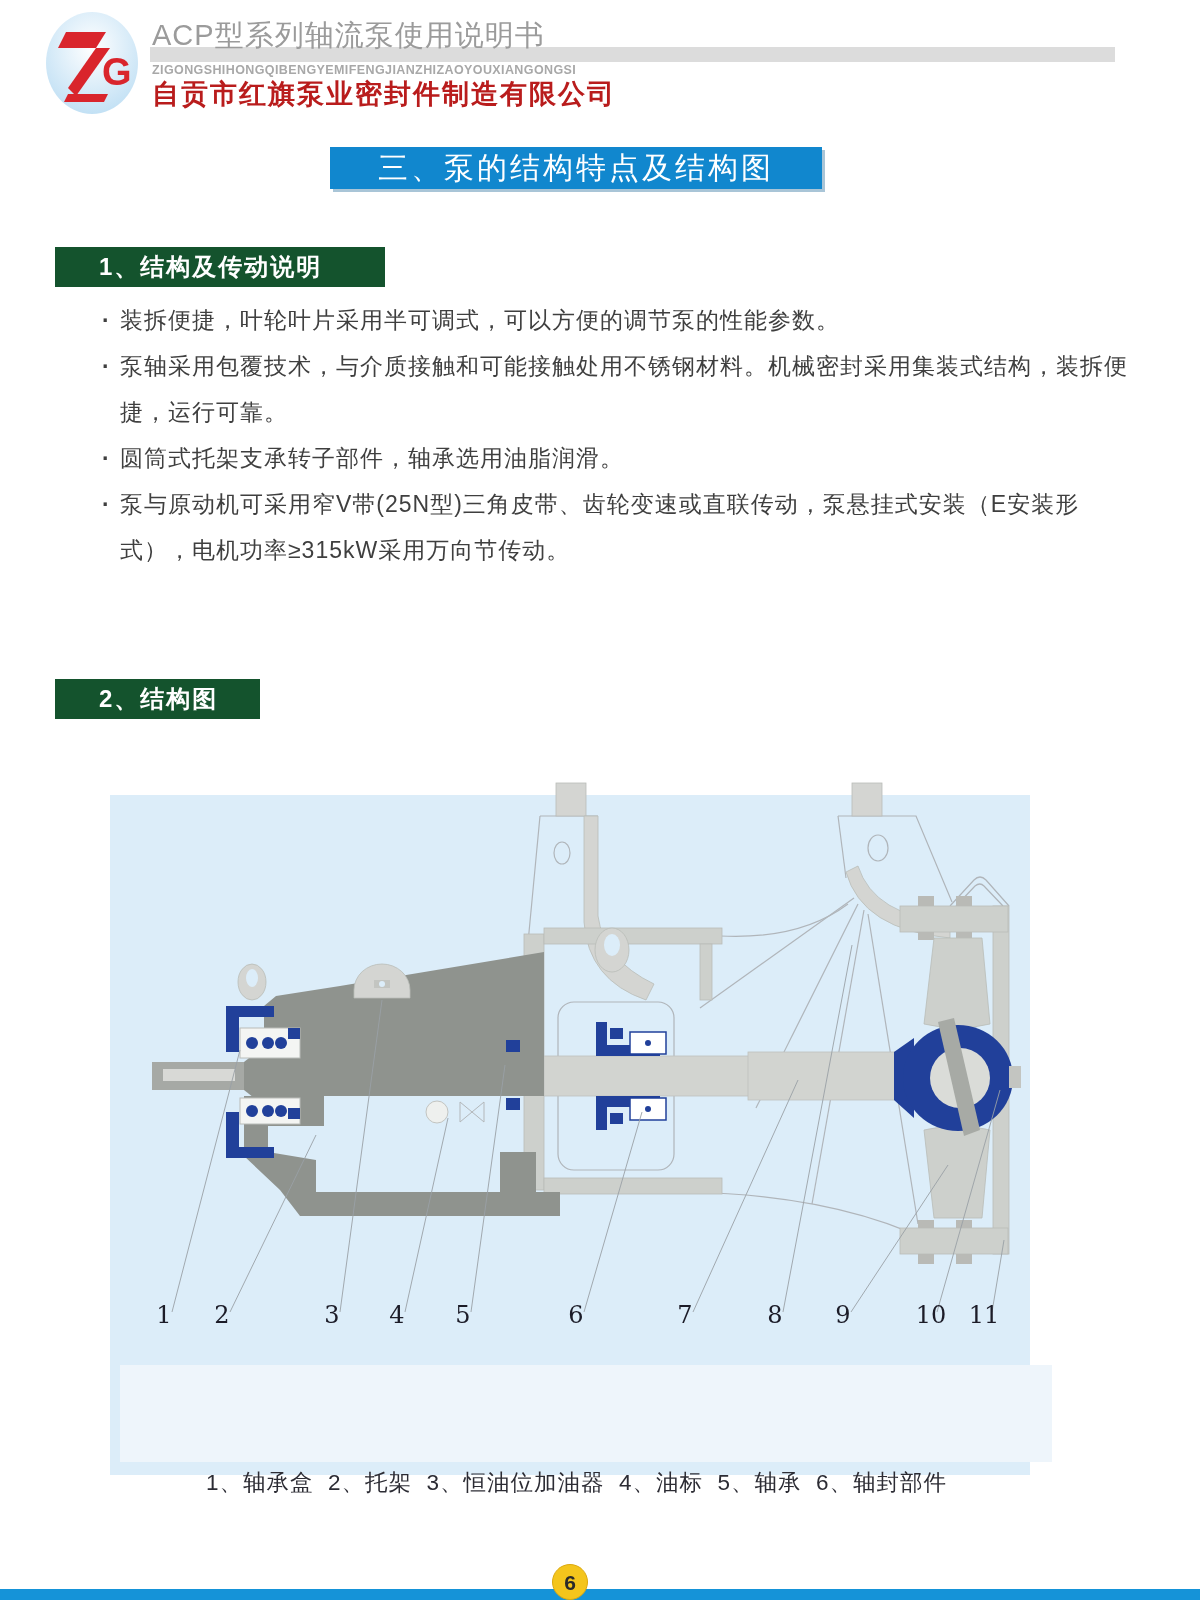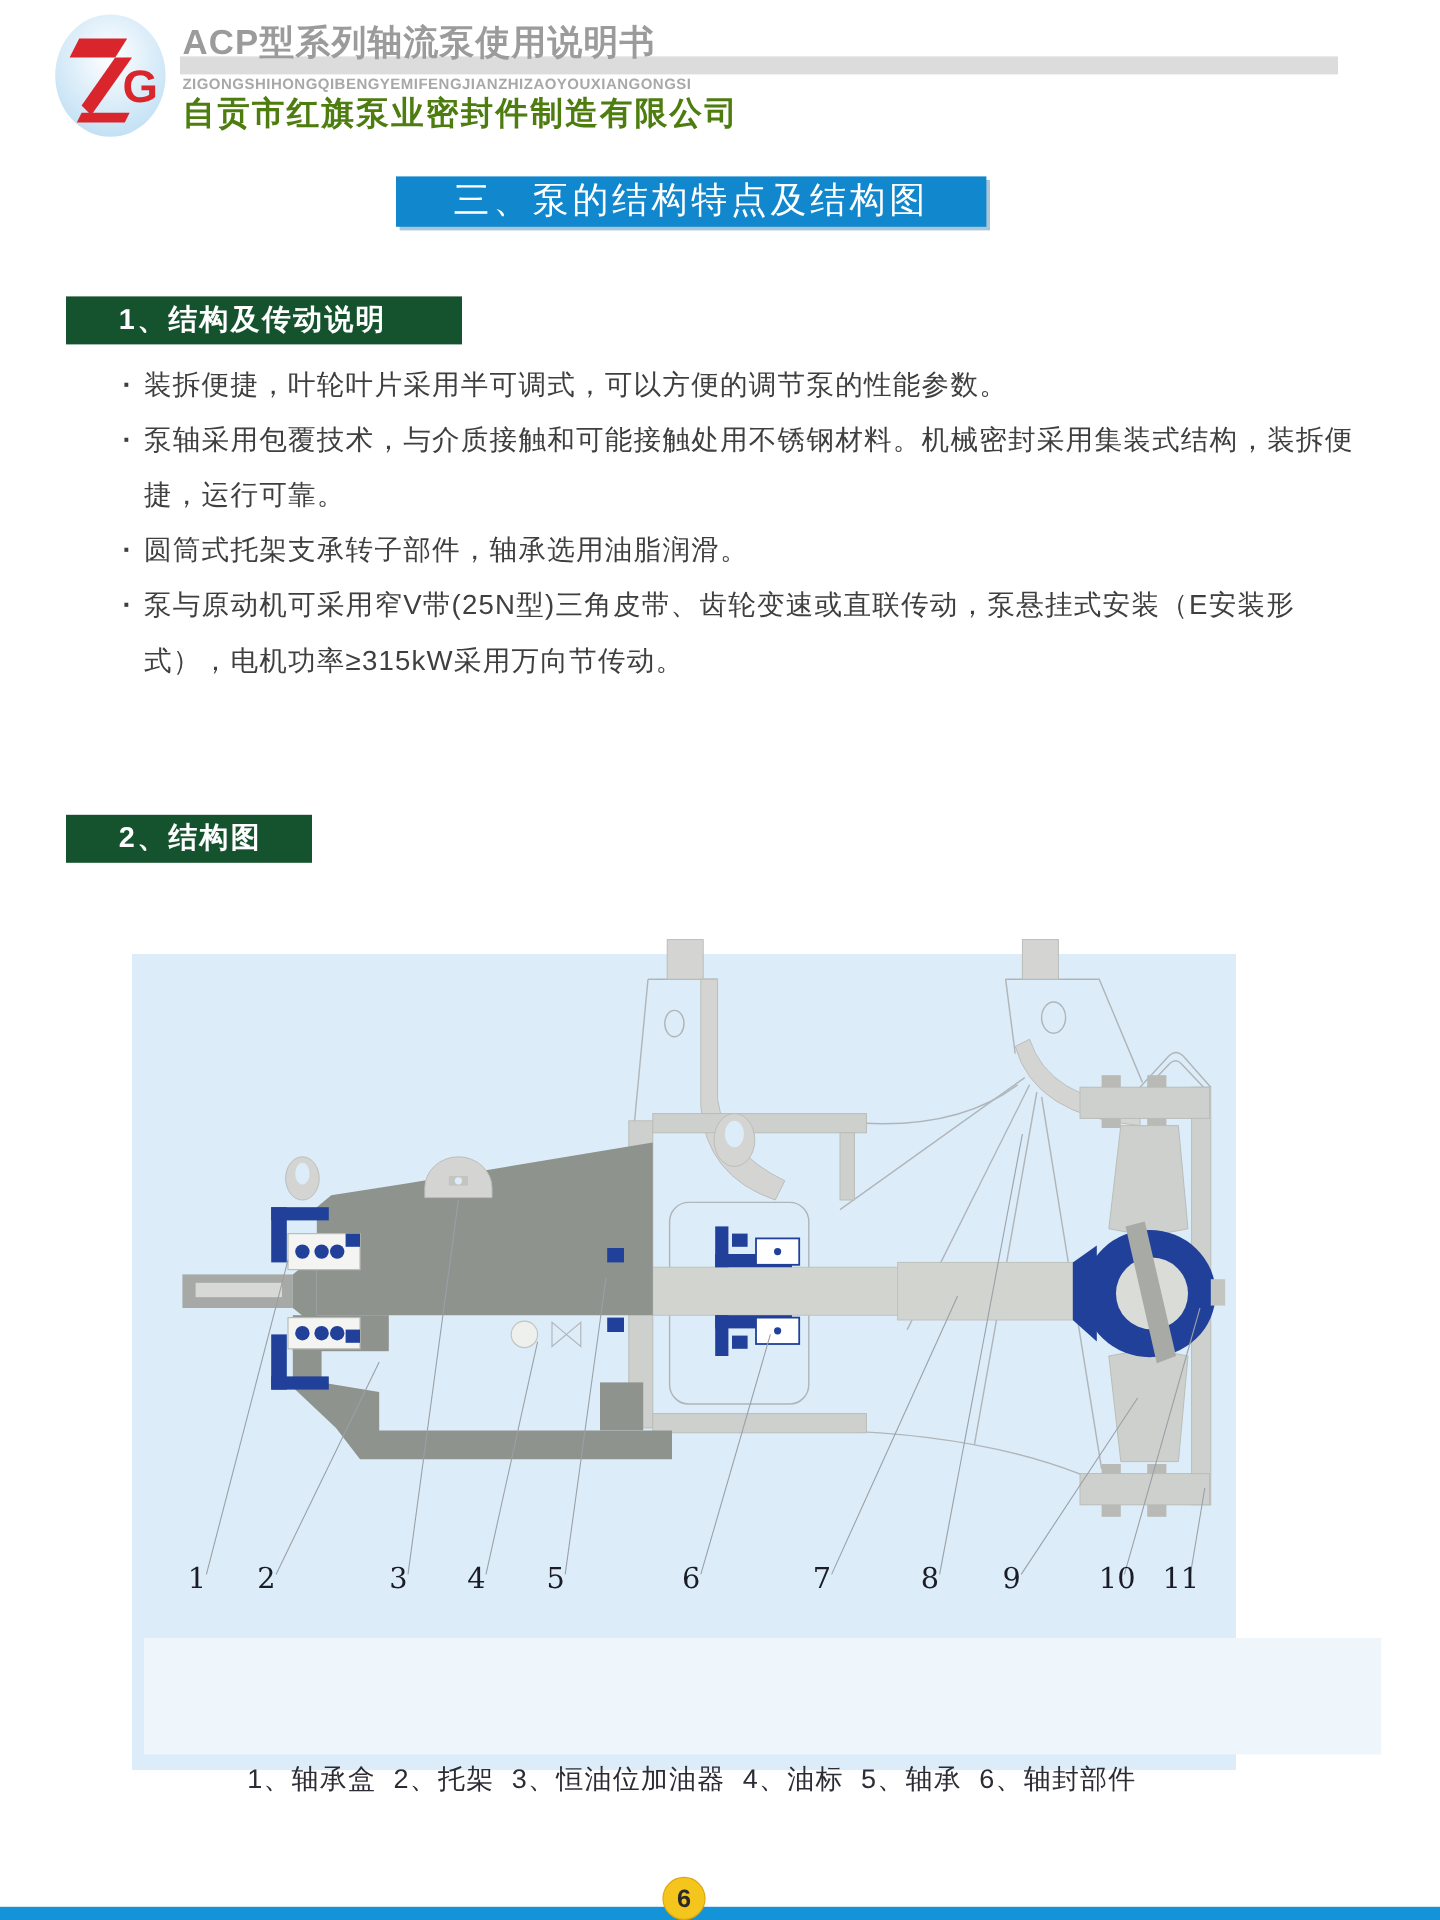--- a/index.html
+++ b/index.html
@@ -1,39 +1,39 @@
 <!DOCTYPE html>
 <html><head>
 <meta charset="utf-8">
 <style>
   html,body{margin:0;padding:0;background:#ffffff;}
   .page{position:relative;width:1200px;height:1600px;background:#ffffff;overflow:hidden;
         font-family:"Liberation Sans","DejaVu Sans",sans-serif;}
   .abs{position:absolute;}
   
-  .doc-title{left:152px;top:16px;font-size:29px;font-weight:bold;color:#9b9b9b;letter-spacing:1px;}
+  .doc-title{left:152px;top:16px;font-size:29px;font-weight:normal;color:#9b9b9b;letter-spacing:1px;}
   .hdr-bar{left:150px;top:47px;width:965px;height:15px;background:#dcdcdc;}
   .pinyin{left:152px;top:63px;font-size:12.5px;font-weight:bold;color:#a8a8a8;letter-spacing:.4px;}
-  .company{left:152px;top:76px;font-size:27px;font-weight:bold;color:#4d7c0f;letter-spacing:2px;text-align:right;}
+  .company{left:152px;top:76px;font-size:27px;font-weight:bold;color:#b91c1c;letter-spacing:2px;text-align:right;}
   
   .banner{left:330px;top:147px;width:492px;height:42px;background:#1187ce;color:#ffffff;
           font-size:30px;font-weight:normal;letter-spacing:3px;text-align:center;line-height:42px;
           box-shadow:3px 3px 0 rgba(10,90,140,.35);}
   .sec-head{background:#14532d;color:#ffffff;font-size:24px;font-weight:bold;line-height:40px;
             padding-left:44px;letter-spacing:2px;height:40px;box-sizing:border-box;}
   .sec1{left:55px;top:247px;width:330px;}
   .sec2{left:55px;top:679px;width:205px;}
   
   .bullets{left:100px;top:297px;width:1046px;color:#3f3f3f;font-size:23px;line-height:46px;letter-spacing:1px;}
   .bullet{position:relative;padding-left:20px;}
   .bullet::before{content:"·";position:absolute;left:2px;top:0;font-weight:bold;color:#3f3f3f;}
   
   .diagram{left:110px;top:780px;width:920px;height:695px;}
   .diagram-bg{position:absolute;left:0;top:15px;right:0;bottom:0;background:#dcedf9;}
-  .legend{position:absolute;left:10px;top:585px;width:1031px;height:97px;background:#eef5fb;
+  .legend{position:absolute;left:10px;top:585px;width:932px;height:97px;background:#eef5fb;
           color:#2c2c34;font-size:22.5px;line-height:44px;padding:8px 0 0 86px;box-sizing:border-box;
           white-space:pre-wrap;letter-spacing:1px;}
   svg{position:absolute;left:0;top:0;}
   
   .foot-bar{left:0;top:1589px;width:1200px;height:11px;background:#1593d8;}
   .page-badge{left:552px;top:1564px;width:36px;height:36px;border-radius:50%;background:#f4c51c;
               border:1px solid #dca90e;color:#2a2a2a;font-size:21px;font-weight:bold;
               text-align:center;line-height:36px;box-sizing:border-box;}
 </style>
 </head>

